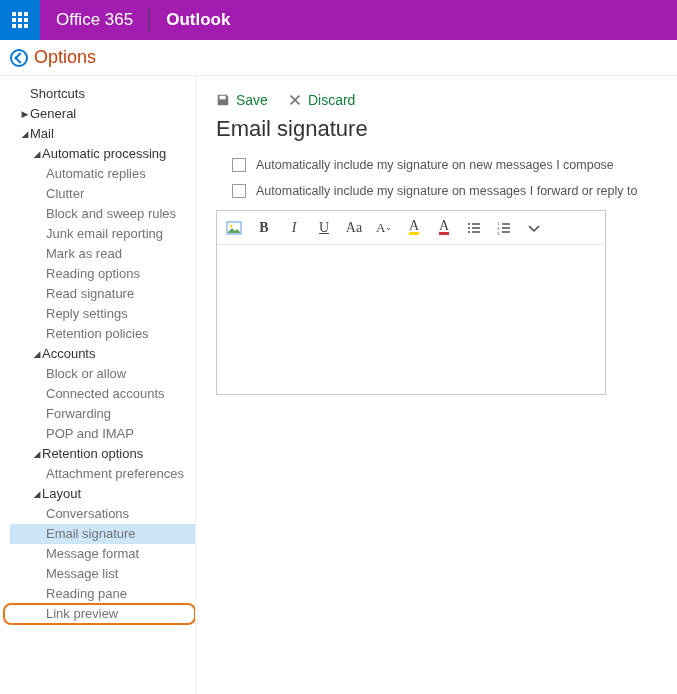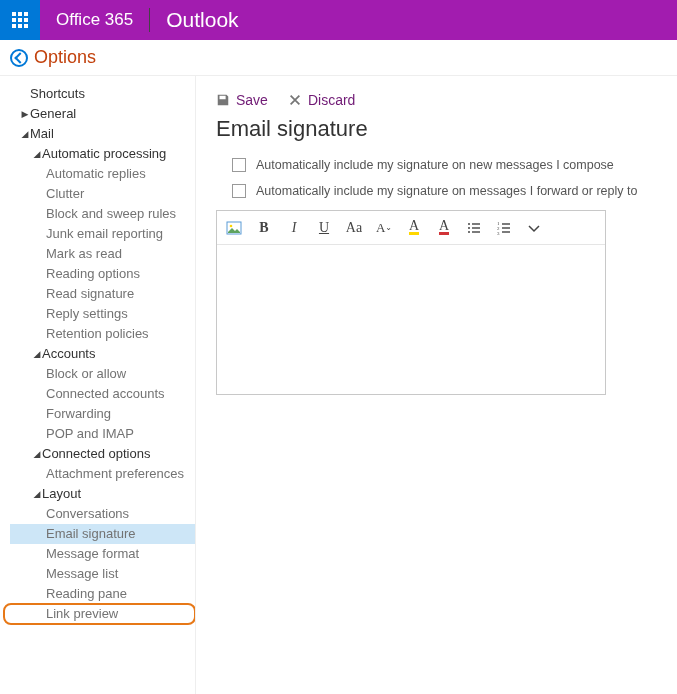--- a/index.html
+++ b/index.html
@@ -3,41 +3,41 @@
 <meta charset="utf-8">
 <style>
 * { box-sizing: border-box; margin: 0; padding: 0; }
 body { font-family: "Segoe UI", Arial, sans-serif; font-size: 13px; color: #333; background: #fff; width: 677px; height: 694px; overflow: hidden; }
 
 .topbar { height: 40px; background: #a21caf; display: flex; align-items: center; color: #fff; }
 .waffle { width: 40px; height: 40px; background: #0078d7; display: flex; align-items: center; justify-content: center; }
 .waffle svg { fill: #fff; }
 .brand { padding: 0 16px; font-size: 17px; font-weight: 300; }
 .divider { width: 1px; height: 24px; background: #444; }
-.app { padding: 0 16px; font-size: 21px; font-weight: 400; }
+.app { padding: 0 16px; font-size: 17px; font-weight: 700; }
 
 .subbar { display: flex; align-items: center; height: 36px; padding-left: 10px; color: #c2410c; border-bottom: 1px solid #eee; }
 .subbar .back { width: 18px; height: 18px; border: 2px solid #0078d7; border-radius: 50%; display: flex; align-items: center; justify-content: center; margin-right: 6px; }
 .subbar .back::before { content: ""; width: 6px; height: 6px; border-left: 2px solid #0078d7; border-bottom: 2px solid #0078d7; transform: rotate(45deg); margin-left: 2px; }
 .subbar .title { font-size: 18px; }
 
 .body { display: flex; height: 618px; }
 .sidebar { width: 196px; padding: 8px 0 8px 10px; border-right: 1px solid #eee; overflow: hidden; position: relative; }
 .main { flex: 1; padding: 16px 20px; }
 
 .nav-title { font-size: 13px; color: #333; padding-left: 20px; line-height: 20px; }
 .nav-item { display: flex; align-items: center; line-height: 20px; color: #333; font-size: 13px; cursor: pointer; }
 .nav-item .caret { width: 10px; display: inline-block; text-align: center; font-size: 9px; color: #444; }
 .nav-item.lvl1 { padding-left: 10px; }
 .nav-item.lvl2 { padding-left: 22px; }
 .nav-item.lvl3 { padding-left: 36px; color: #737373; }
 .nav-item.lvl3.selected { background: #cde6f7; }
 .annot-box { position: absolute; border: 2px solid #e77817; border-radius: 8px; height: 22px; left: 3px; right: -1px; pointer-events: none; }
 
-.actions { display: flex; gap: 20px; margin-bottom: 8px; color: #701a75; font-size: 14px; }
+.actions { display: flex; gap: 20px; margin-bottom: 8px; color: #15803d; font-size: 14px; }
 .actions .act { display: flex; align-items: center; gap: 6px; cursor: pointer; }
 .actions svg { width: 14px; height: 14px; fill: #767676; }
 
 h1.page { font-size: 22px; font-weight: 300; color: #333; margin: 6px 0 16px; }
 
 .checkrow { display: flex; align-items: center; gap: 10px; margin-bottom: 12px; font-size: 12.5px; color: #555; padding-left: 16px; }
 .checkrow .box { width: 14px; height: 14px; border: 1px solid #999; }
 
 .editor { border: 1px solid #c8c8c8; width: 390px; height: 185px; }
 .toolbar { height: 34px; border-bottom: 1px solid #e5e5e5; display: flex; align-items: center; gap: 12px; padding: 0 8px; }
@@ -104,21 +104,21 @@
       <div class="nav-item lvl2">
         <span class="caret">◢</span>
         <span>Accounts</span>
       </div>
         <div class="nav-item lvl3">Block or allow</div>
         <div class="nav-item lvl3">Connected accounts</div>
         <div class="nav-item lvl3">Forwarding</div>
         <div class="nav-item lvl3">POP and IMAP</div>
       <div class="nav-item lvl2">
         <span class="caret">◢</span>
-        <span>Connected options</span>
+        <span>Retention options</span>
       </div>
         <div class="nav-item lvl3">Attachment preferences</div>
       <div class="nav-item lvl2">
         <span class="caret">◢</span>
         <span>Layout</span>
       </div>
         <div class="nav-item lvl3">Conversations</div>
         <div class="nav-item lvl3 selected" id="sel-sig">Email signature</div>
         <div class="nav-item lvl3">Message format</div>
         <div class="nav-item lvl3">Message list</div>

